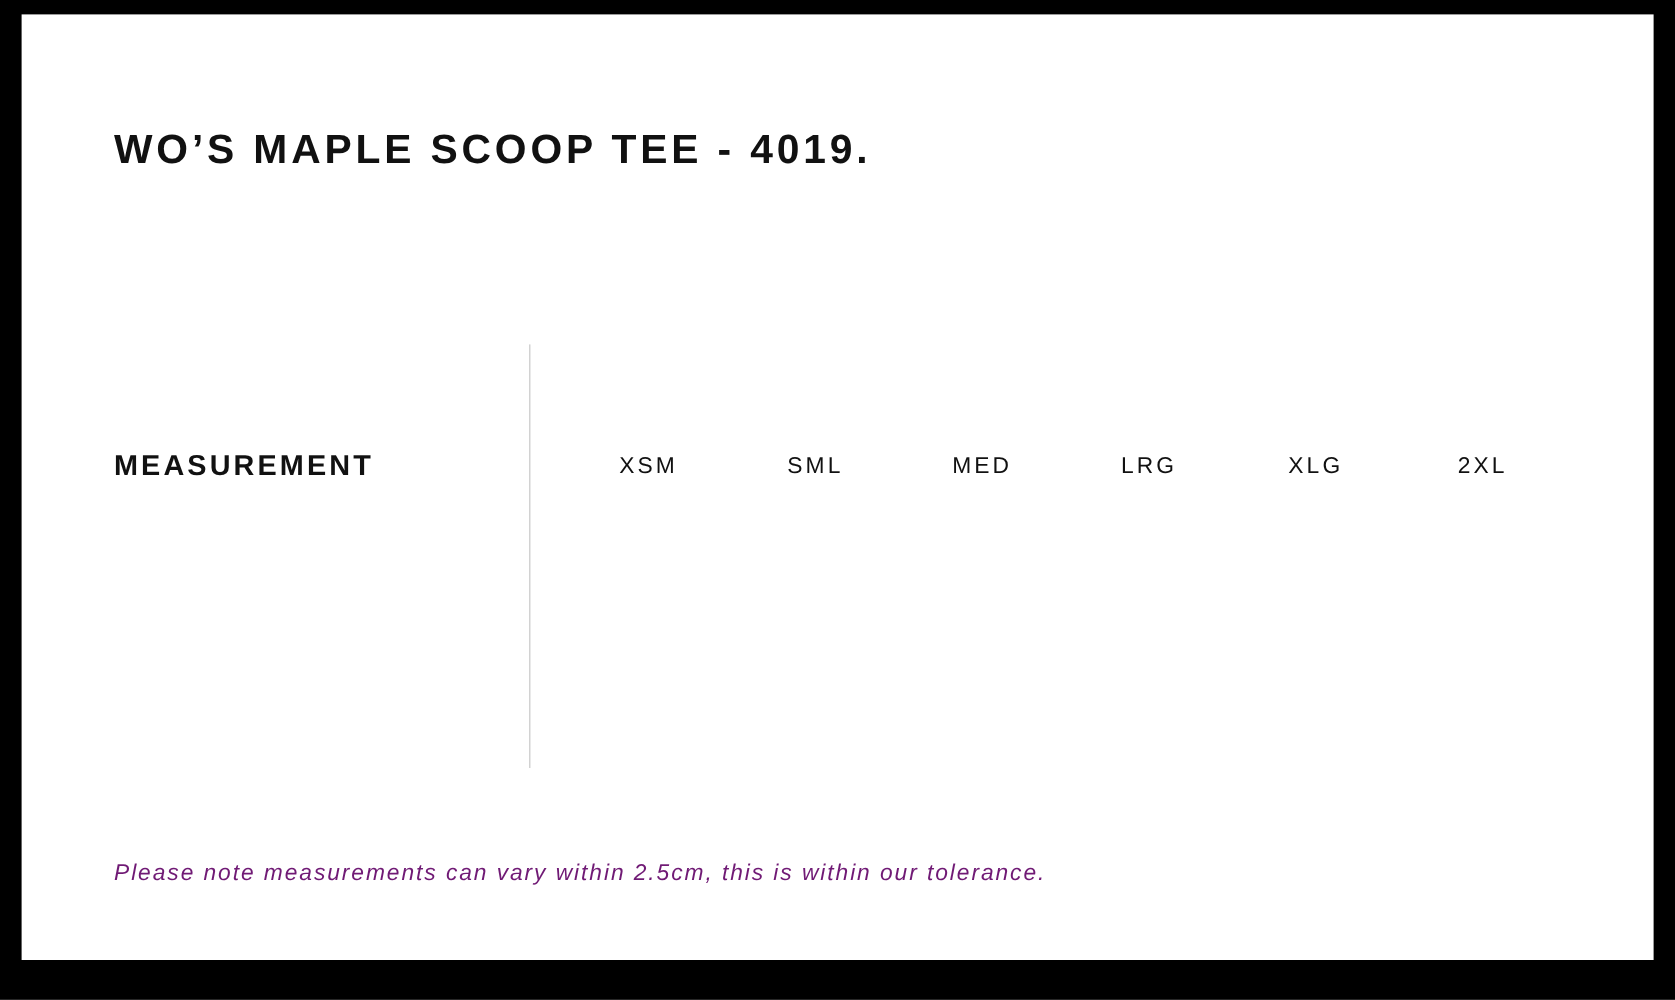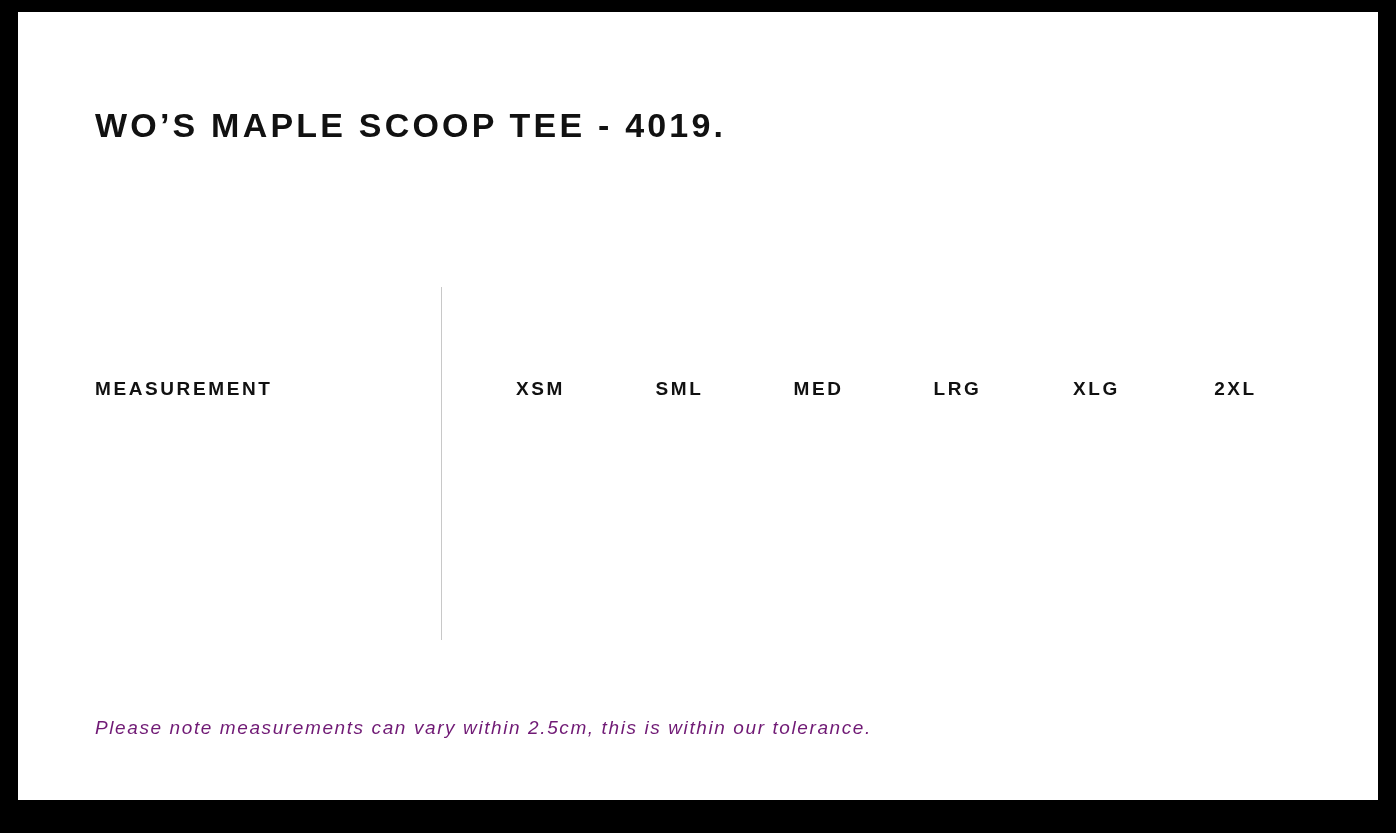--- a/index.html
+++ b/index.html
@@ -53,32 +53,32 @@
     top: 330px;
     width: 1210px;
     border-collapse: collapse;
   }
   table.sizes th, table.sizes td {
     padding: 0;
     border: none;
   }
   th.measure-head {
     text-align: left;
-    font-size: 19px;
+    font-size: 24px;
     font-weight: bold;
     letter-spacing: 2.6px;
     color: #111111;
     height: 94px;
     vertical-align: middle;
     white-space: nowrap;
   }
   th.size-head {
     text-align: center;
     font-size: 19px;
-    font-weight: bold;
+    font-weight: normal;
     letter-spacing: 2.6px;
     color: #111111;
     height: 94px;
     vertical-align: middle;
     white-space: nowrap;
     width: 139px;
   }
   td.row-label {
     text-align: left;
     font-size: 21px;

